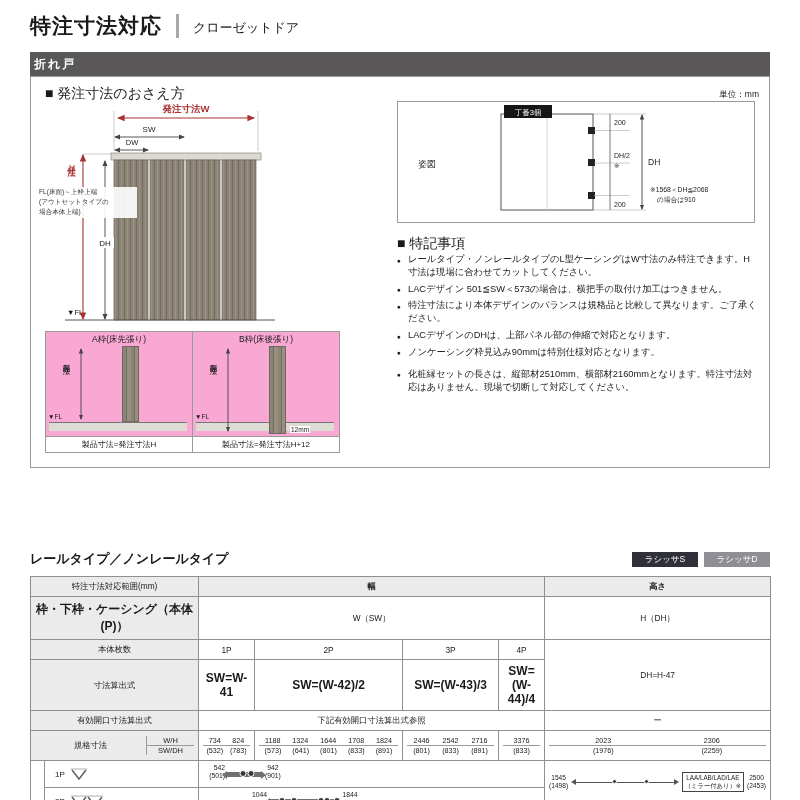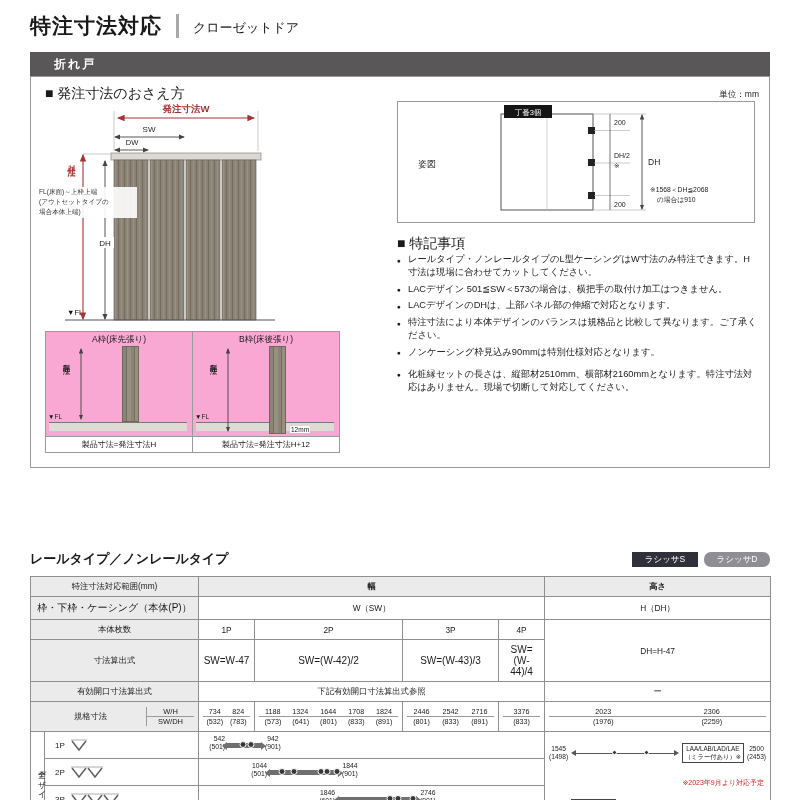--- a/index.html
+++ b/index.html
@@ -4,21 +4,21 @@
 <style>
   * { margin:0; padding:0; box-sizing:border-box; }
   html,body { width:800px; height:800px; background:#fff; font-family:"Liberation Sans","DejaVu Sans",sans-serif; color:#1a1a1a; }
   body { position:relative; overflow:hidden; }
 
   
   .hdr { position:absolute; left:30px; top:12px; width:740px; display:flex; align-items:center; }
   .hdr .ttl { font-size:21px; font-weight:bold; letter-spacing:1px; }
   .hdr .div { width:3px; height:24px; background:#a9a9a9; margin:0 14px; }
   .hdr .sub { font-size:13px; padding-top:4px; }
-  .doorbar { position:absolute; left:30px; top:52px; width:740px; height:24px; background:#595757; color:#fff; font-size:12px; font-weight:bold; line-height:24px; padding-left:24px; letter-spacing:2px; }
+  .doorbar { position:absolute; left:30px; top:52px; width:740px; height:24px; background:#595757; color:#fff; font-size:12px; font-weight:bold; line-height:24px; padding-left:4px; letter-spacing:2px; }
 
   
   .mainbox { position:absolute; left:30px; top:76px; width:740px; height:392px; border:1px solid #9a9a9a; background:#fff; }
   .h2 { position:absolute; font-size:14px; font-weight:normal; }
 
   .diagwrap { position:absolute; left:8px; top:24px; width:344px; height:228px; }
   .vtext { writing-mode:vertical-rl; text-orientation:upright; letter-spacing:1px; }
   .hlabel { position:absolute; left:27px; top:58px; font-size:8.5px; color:#a83232; }
   .hnotebox { position:absolute; left:0px; top:86px; width:98px; font-size:6.6px; line-height:1.55; color:#333; background:rgba(255,255,255,.9); }
 
@@ -43,27 +43,27 @@
   .notes { position:absolute; left:366px; top:176px; width:360px; list-style:none; }
   .notes li { position:relative; font-size:9.3px; line-height:1.38; margin-bottom:4px; padding-left:11px; }
   .notes li::before { content:"●"; position:absolute; left:0; top:3.5px; font-size:6.5px; }
   .notes li:nth-child(6) { margin-top:9px; }
 
   
   .railrow { position:absolute; left:30px; top:550px; width:740px; display:flex; align-items:center; }
   .railrow .rttl { font-size:13px; font-weight:bold; }
   .badge { width:66px; height:15px; line-height:15px; text-align:center; color:#fff; font-size:8.5px; margin-left:6px; }
   .badge.s { background:#30303a; margin-left:auto; }
-  .badge.d { background:#8e8e94;border-radius:7px; }
+  .badge.d { background:#8e8e94; }
 
   
   .spec { position:absolute; left:30px; top:576px; width:740px; border-collapse:collapse; table-layout:fixed; border:1.5px solid #777; }
   .spec td { border:1px solid #8f8f8f; font-size:8.3px; text-align:center; padding:4px; vertical-align:middle; }
   .spec .lbl { background:#ebebeb; }
-  .spec .sm { font-size:10px; }
+  .spec .sm { font-size:12px;font-weight:bold; }
   tr.r1 { height:17px; } tr.r2,tr.r3,tr.r4,tr.r5 { height:14px; } tr.r6 { height:30px; }
   tr.crow { height:27px; }
   .bold { font-weight:bold; font-size:9px; }
 
   .stdlbl { display:flex; height:100%; }
   .stdl { flex:1; display:flex; align-items:center; justify-content:center; }
   .stdr { width:48px; border-left:1px solid #9a9a9a; display:flex; flex-direction:column; }
   .stdr div { flex:1; display:flex; align-items:center; justify-content:center; font-size:7.5px; }
   .stdr div.b { border-bottom:1px solid #9a9a9a; }
   .two { display:flex; flex-direction:column; height:100%; }
@@ -232,22 +232,22 @@
       <text x="250" y="63" font-size="8.5" fill="#222">DH</text>
       <text x="252" y="90" font-size="6.8" fill="#222">※1568＜DH≦2068</text>
       <text x="252" y="100" font-size="6.8" fill="#222">　の場合は910</text>
     </svg>
   </div>
 
   <div class="h2" style="left:366px;top:158px;">■ 特記事項</div>
   <ul class="notes">
     <li>レールタイプ・ノンレールタイプのL型ケーシングはW寸法のみ特注できます。H寸法は現場に合わせてカットしてください。</li>
     <li>LACデザイン 501≦SW＜573の場合は、横把手の取付け加工はつきません。</li>
+    <li>特注寸法により本体デザインのバランスは規格品と比較して異なります。ご了承ください。</li>
     <li>LACデザインのDHは、上部パネル部の伸縮で対応となります。</li>
-    <li>特注寸法により本体デザインのバランスは規格品と比較して異なります。ご了承ください。</li>
     <li>ノンケーシング枠見込み90mmは特別仕様対応となります。</li>
     <li>化粧縁セットの長さは、縦部材2510mm、横部材2160mmとなります。特注寸法対応はありません。現場で切断して対応してください。</li>
   </ul>
 </div>
 
 <div class="railrow">
   <span class="rttl">レールタイプ／ノンレールタイプ</span>
   <span class="badge s">ラシッサS</span>
   <span class="badge d">ラシッサD</span>
 </div>
@@ -276,21 +276,21 @@
   <tr class="r3">
     <td colspan="2" class="lbl">本体枚数</td>
     <td>1P</td>
     <td>2P</td>
     <td>3P</td>
     <td>4P</td>
     <td rowspan="2">DH=H-47</td>
   </tr>
   <tr class="r4">
     <td colspan="2" class="lbl">寸法算出式</td>
-    <td class="sm">SW=W-47</td>
+    <td class="sm">SW=W-41</td>
     <td class="sm">SW=(W-42)/2</td>
     <td class="sm">SW=(W-43)/3</td>
     <td class="sm">SW=(W-44)/4</td>
   </tr>
   <tr class="r5">
     <td colspan="2" class="lbl">有効開口寸法算出式</td>
     <td colspan="4">下記有効開口寸法算出式参照</td>
     <td>ー</td>
   </tr>
   <tr class="r6">

